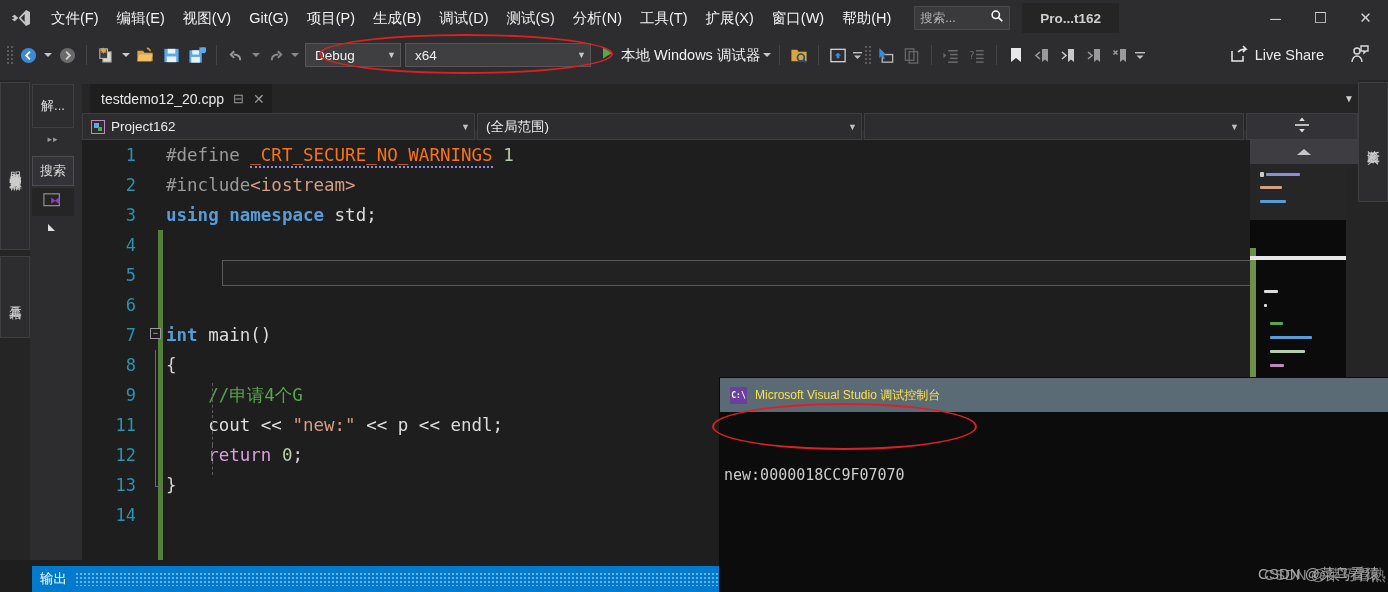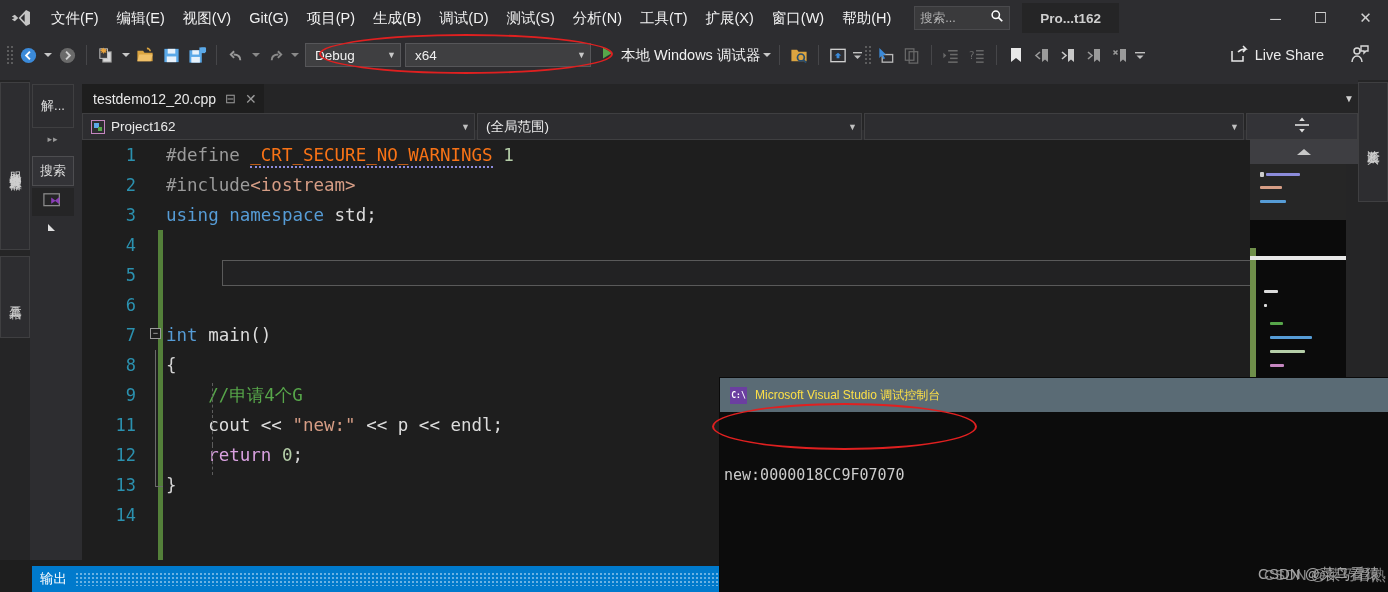--- a/index.html
+++ b/index.html
@@ -90,21 +90,21 @@
   .r2-sol { height: 44px; }
   .r2-arrows { height: 22px; color: #9a9a9a; font-size: 9px; letter-spacing: 1px;
     display:flex; align-items:center; justify-content:center; }
   .r2-search { height: 30px; margin-top: 6px; background: #333337; border: 1px solid #4d4d50; }
   .r2-icon { height: 28px; margin-top: 2px; background: #252526; display:flex; align-items:center; justify-content:center;}
   .r2-tri { height: 22px; display: flex; align-items: center; justify-content: center; }
 
   
   .tabstrip { position: absolute; left: 82px; top: 84px; width: 1306px; height: 29px; background: #252526; }
   .tab {
-    position: absolute; left: 0; top: 0; height: 29px; background: #1e1e1e;
+    position: absolute; left: 8px; top: 0; height: 29px; background: #1e1e1e;
     display: flex; align-items: center; padding: 0 7px 0 11px; color: #e8e8e8;
     font-size: 14px;
   }
   .tab .pin, .tab .x { color: #9a9a9a; font-size: 13px; margin-left: 9px; }
   .tab .x { font-size: 14px; }
   .tabstrip-right { position: absolute; right: 6px; top: 0; height: 29px; display: flex; align-items: center; gap: 12px; }
   .ts-caret { color: #d0d0d0; font-size: 10px; }
 
   
   .navbar { position: absolute; left: 82px; top: 113px; width: 1306px; height: 17px; background: #252526; display: flex; }
@@ -147,21 +147,21 @@
   }
   .brace-line { position: absolute; left: 5px; top: 0; width: 1px; height: 30px; background: #6a6a6a; }
   .brace-end { position: absolute; left: 5px; top: 0; width: 1px; height: 17px; background: #6a6a6a; }
   .brace-foot { position: absolute; left: 5px; top: 16px; width: 8px; height: 1px; background: #6a6a6a; }
   .indent-guide { position: absolute; left: 46px; top: 0; width: 0; height: 30px; border-left: 1px dashed #5d5d5d; }
 
   .k-pp  { color: #9b9b9b; }   
   .k-mac { color: #f97316; }   
   .k-num { color: #b5cea8; }   
   .k-inc { color: #d69d85; }   
-  .k-kw  { color: #569cd6; }   
+  .k-kw  { color: #569cd6; font-weight: bold; }   
   .k-id  { color: #dcdcdc; }   
   .k-cmt { color: #57a64a; }   
   .k-ctl { color: #d8a0df; }   
   .k-op  { color: #d4d4d4; }   
 
   
   .rightpanel { position: absolute; left: 1250px; top: 140px; width: 108px; height: 424px; background: #252526; }
   .minimap-scroll-up { width: 108px; height: 24px; background: #3e3e42; display: flex; align-items: center; justify-content: center; }
   .minimap { position: absolute; left: 0; top: 24px; width: 96px; height: 400px; background: #0b0b0b; overflow: hidden; }
   .mm-line { position: absolute; height: 3px; border-radius: 1px; }

